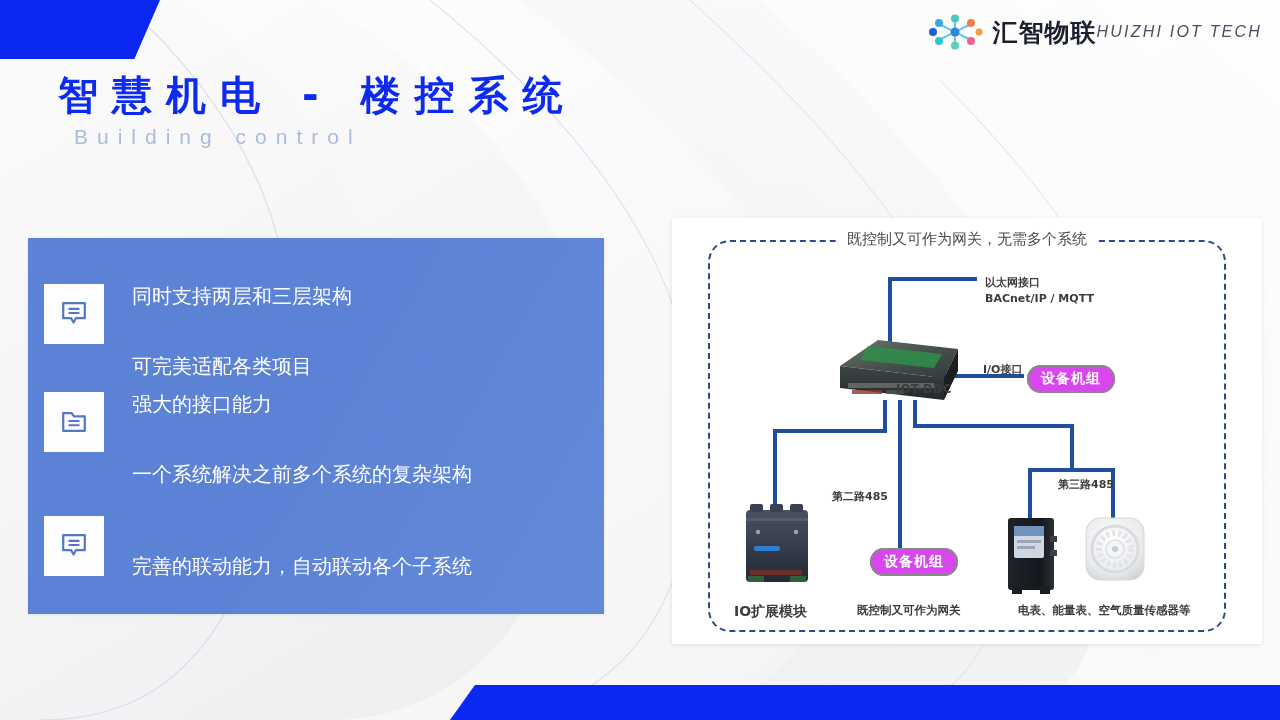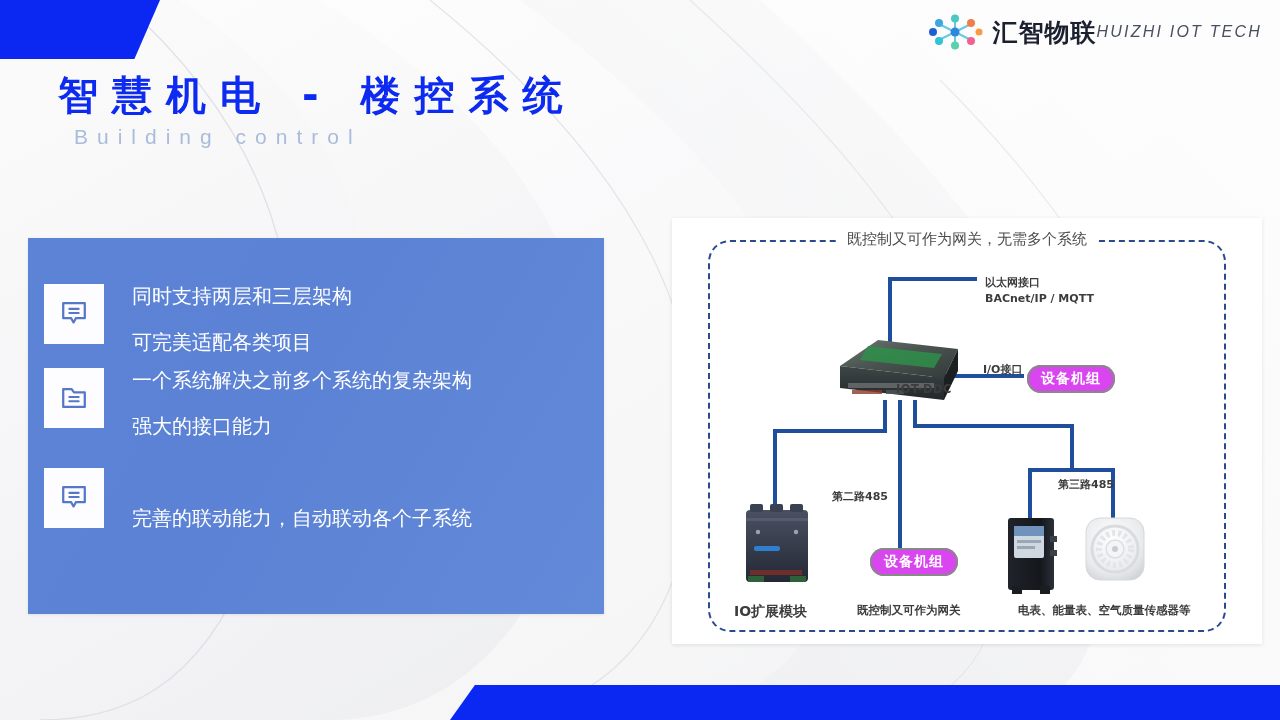--- a/index.html
+++ b/index.html
@@ -52,21 +52,21 @@
     background:linear-gradient(120deg,#5c83d6 0%,#5c82d5 45%,#6389d9 100%);
     box-shadow:0 1px 3px rgba(0,0,0,.08);
   }
   .feature-list{position:absolute;left:16px;top:32px;right:12px;}
   .feature-row{display:flex;align-items:flex-start;margin-bottom:16px;}
   .feature-icon{
     width:60px;height:60px;background:#fdfdff;flex:0 0 60px;
     display:flex;align-items:center;justify-content:center;margin-right:28px;
   }
   .feature-icon svg{width:30px;height:30px;}
-  .feature-lines{display:flex;flex-direction:column;justify-content:center;padding-top:2px;}
+  .feature-lines{display:flex;flex-direction:column;justify-content:center;padding-top:2px;gap:24px;}
   .feature-lines div{
     color:#ffffff;font-size:20px;line-height:1;margin-bottom:26px;white-space:nowrap;
     font-family:"DejaVu Sans",sans-serif;
   }
   .feature-lines div:last-child{margin-bottom:0;}
   .row-1{margin-top:14px;}
   .row-2{margin-top:16px;}
   .row-3{margin-top:32px;align-items:flex-end;}
 
   
@@ -190,22 +190,22 @@
 
     <div class="feature-row row-2">
       <div class="feature-icon">
         <svg viewBox="0 0 32 32" xmlns="http://www.w3.org/2000/svg">
           <path d="M4.5,6.5 h9 l2.5,3.5 h11.5 v15.5 h-23 z" fill="none" stroke="#5577c8" stroke-width="2.4" stroke-linejoin="round"></path>
           <line x1="11" y1="15" x2="21" y2="15" stroke="#5577c8" stroke-width="2.2" stroke-linecap="round"></line>
           <line x1="11" y1="19.5" x2="21" y2="19.5" stroke="#5577c8" stroke-width="2.2" stroke-linecap="round"></line>
         </svg>
       </div>
       <div class="feature-lines">
+        <div>强大的接口能力</div>
         <div>一个系统解决之前多个系统的复杂架构</div>
-        <div>强大的接口能力</div>
       </div>
     </div>
 
     <div class="feature-row row-3">
       <div class="feature-icon">
         <svg viewBox="0 0 32 32" xmlns="http://www.w3.org/2000/svg">
           <path d="M4.5,4.5 h23 v16 h-9.5 l-2.5,4.5 l-2.5,-4.5 h-8.5 z" fill="none" stroke="#5577c8" stroke-width="2.4" stroke-linejoin="round"></path>
           <line x1="11" y1="10.5" x2="21" y2="10.5" stroke="#5577c8" stroke-width="2.2" stroke-linecap="round"></line>
           <line x1="11" y1="15" x2="21" y2="15" stroke="#5577c8" stroke-width="2.2" stroke-linecap="round"></line>
         </svg>

